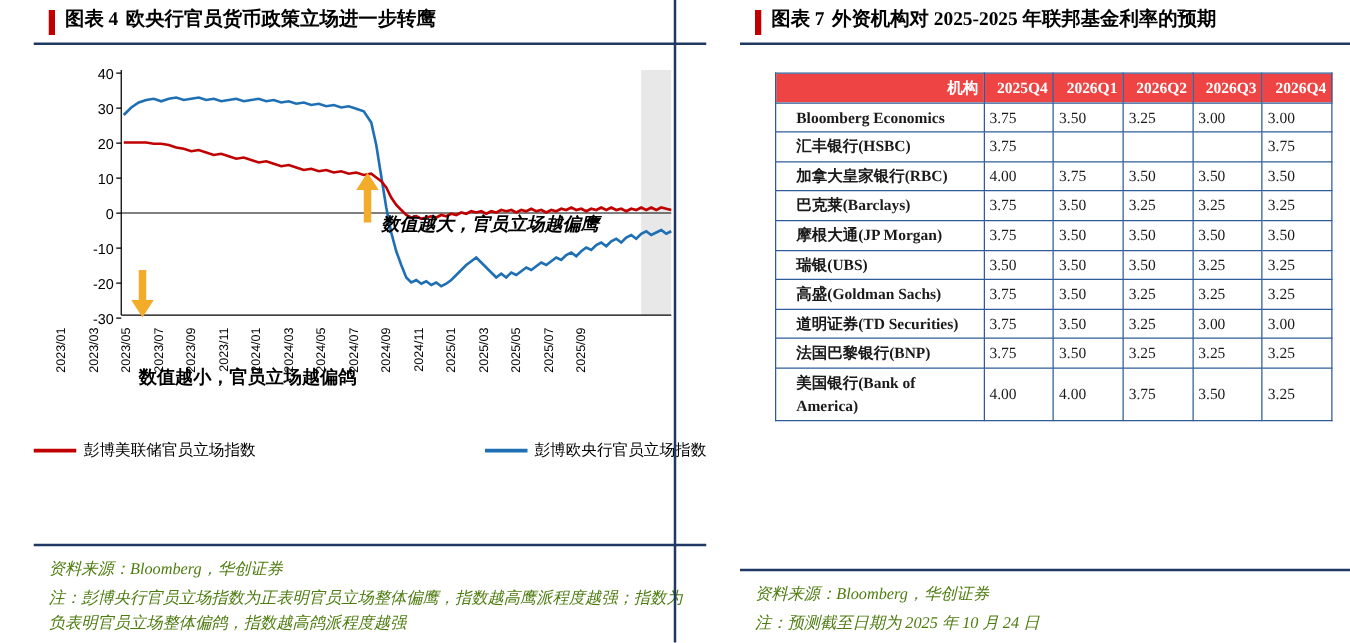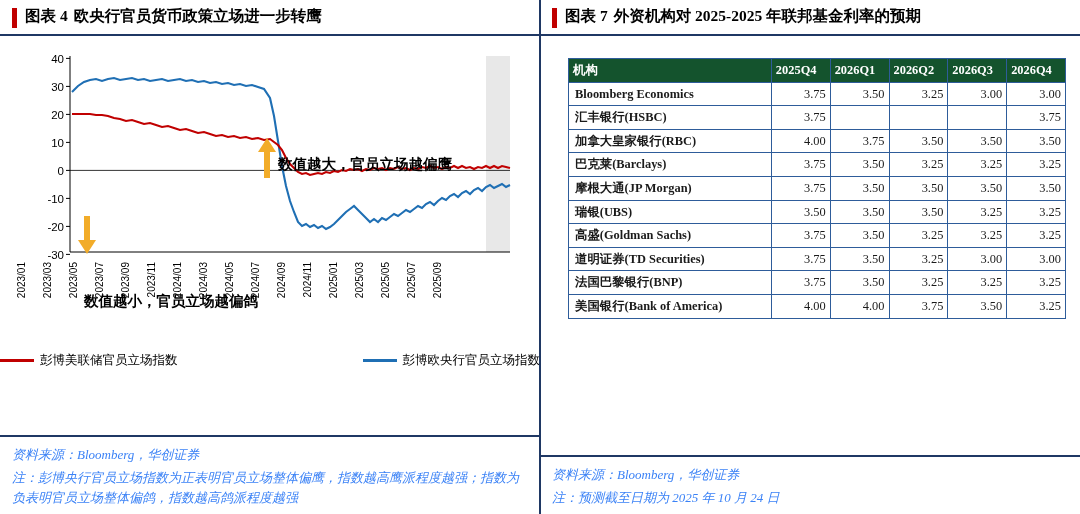--- a/index.html
+++ b/index.html
@@ -5,21 +5,21 @@
   * { box-sizing: border-box; }
   html, body { margin:0; padding:0; }
   body {
     width:1080px; height:514px;
     background:#ffffff;
     font-family:"Liberation Sans", sans-serif;
     color:#1a1a1a;
     overflow:hidden;
   }
   .page { position:relative; width:1080px; height:514px; display:flex; }
-  .panel { position:relative; height:514px; }
+  .panel { position:relative; height:514px;margin-left:27px; }
   .panel-left { width:540px; }
   .panel-right { width:540px; }
 
   
   .panel-head {
     display:flex; align-items:flex-start;
     padding:6px 10px 6px 12px;
     border-bottom:2px solid #1f3864;
   }
   .panel-head .bar {
@@ -37,65 +37,65 @@
   
   .chart-wrap { position:relative; margin:10px 6px 0 8px; height:300px; }
   .chart-svg { display:block; }
 
   .annot {
     position:absolute;
     font-family:"Liberation Serif", serif;
     font-weight:bold; font-size:14.5px; color:#000;
     white-space:nowrap;
   }
-  .annot-hawk { left:270px; top:109px; }
+  .annot-hawk { left:270px; top:124px;font-style:italic; }
   .annot-dove { left:76px; top:246px; }
 
   .legend {
     display:flex; justify-content:space-between; gap:40px;
     margin-top:6px;
     font-family:"Liberation Serif", serif;
     font-size:12.5px; color:#000;
   }
   .legend .item { display:flex; align-items:center; gap:6px; white-space:nowrap; }
   .legend .swatch { width:34px; height:3px; display:inline-block; }
 
   
   .src-block {
     position:absolute; left:0; right:0; bottom:0;
     padding:8px 12px 6px 12px;
     border-top:2px solid #1f3864;
   }
   .src-line {
     font-family:"Liberation Serif", serif;
-    font-style:italic; font-size:13px; color:#3b82f6;
+    font-style:italic; font-size:13px; color:#4d7c0f;
     line-height:1.55;
   }
   .src-note { margin-top:3px; }
 
   .divider {
     position:absolute; left:539px; top:0; width:2px; height:514px;
     background:#1f3864;
   }
 
   
   .tbl-wrap { margin:22px 14px 0 28px; }
   table.fc { border-collapse:collapse; width:100%; font-family:"Liberation Serif", serif; }
   table.fc th, table.fc td {
     border:1px solid #2e5c9a;
     font-size:12.4px;
     padding:2px 4px;
     line-height:1.5;
   }
   table.fc thead th {
-    background:#14532d; color:#ffffff; font-weight:bold; text-align:left;
+    background:#ef4444; color:#ffffff; font-weight:bold; text-align:right;
   }
   table.fc thead th.first { width:200px; }
-  table.fc tbody td.name { text-align:left; font-weight:bold; padding-left:6px; }
-  table.fc tbody td.val { text-align:right; width:58px; }
+  table.fc tbody td.name { text-align:left; font-weight:bold; padding-left:16px; }
+  table.fc tbody td.val { text-align:left; width:58px; }
   table.fc tbody tr td { background:#ffffff; }
 
   .axis-lab {
     font-family:"Liberation Sans", sans-serif;
     font-size:10px; fill:#000;
   }
   .ytick { font-family:"Liberation Sans", sans-serif; font-size:11.5px; fill:#000; }
 </style>
 </head>
 <body>

